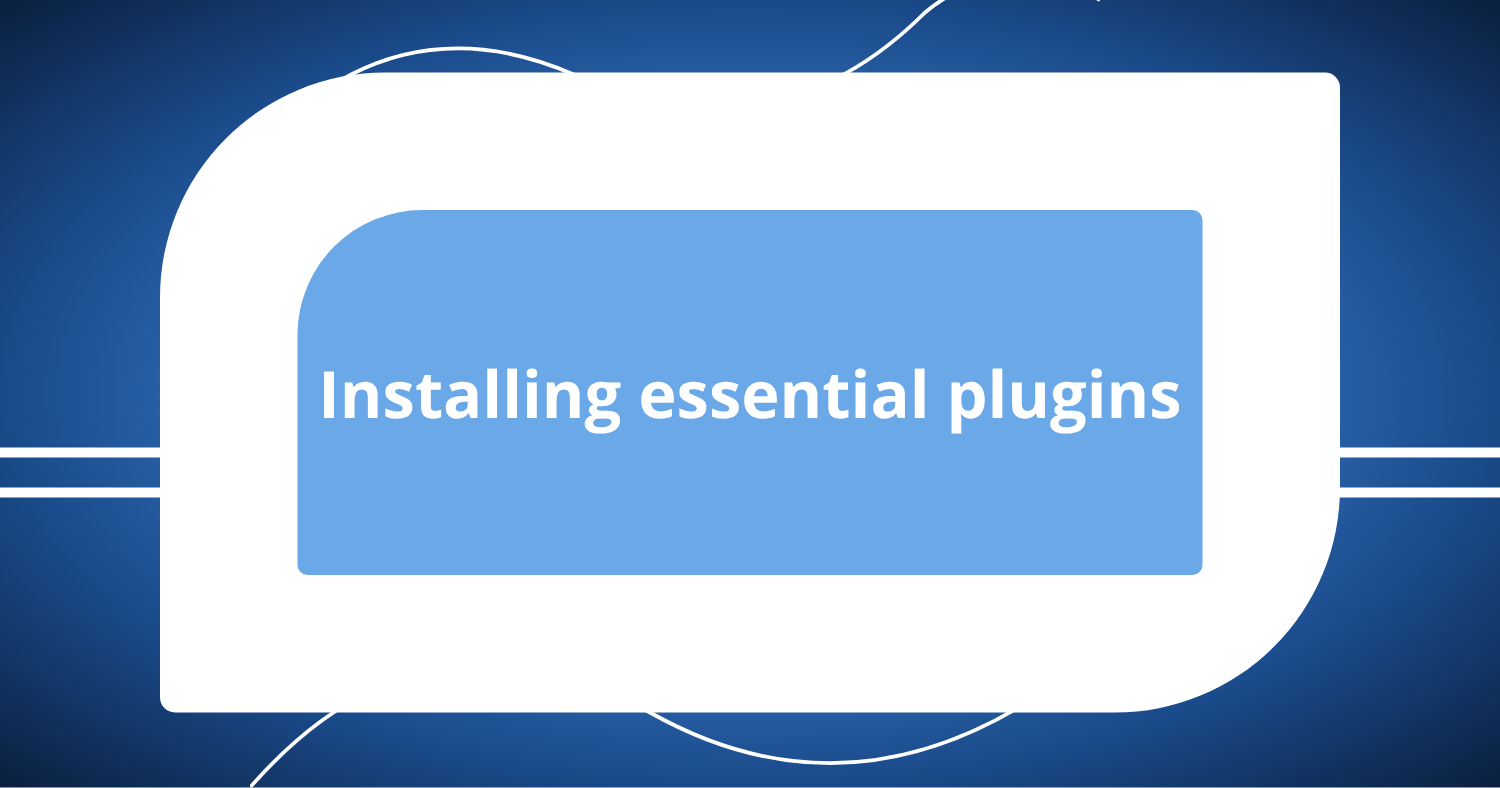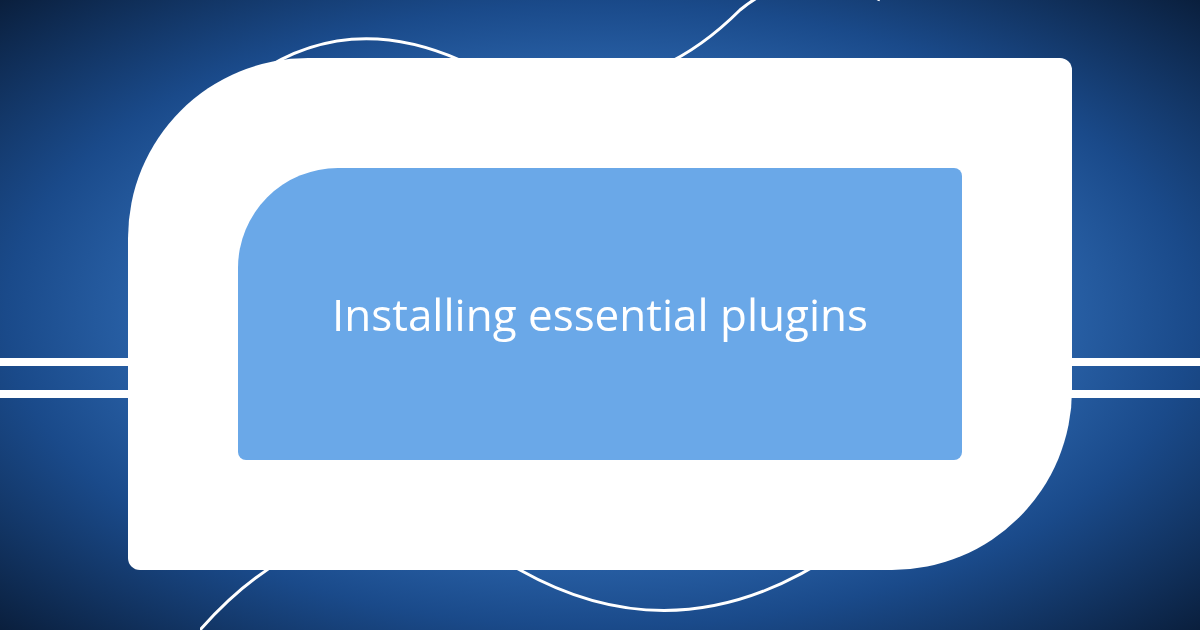--- a/index.html
+++ b/index.html
@@ -68,22 +68,22 @@
       border-top-right-radius: 8px;
       border-bottom-left-radius: 8px;
       border-bottom-right-radius: 8px;
       z-index: 4;
       display: flex;
       align-items: center;
       justify-content: center;
     }
     .title-text {
       color: white;
-      font-size: 44px;
-      font-weight: 400;
+      font-size: 52px;
+      font-weight: 700;
       text-align: center;
     }
   </style>
 </head>
 <body>
 
 <div class="horizontal-line hline-top"></div>
 <div class="horizontal-line hline-bottom"></div>
 
 <svg class="wave-svg wave-top" viewBox="0 0 700 220" fill="none">

